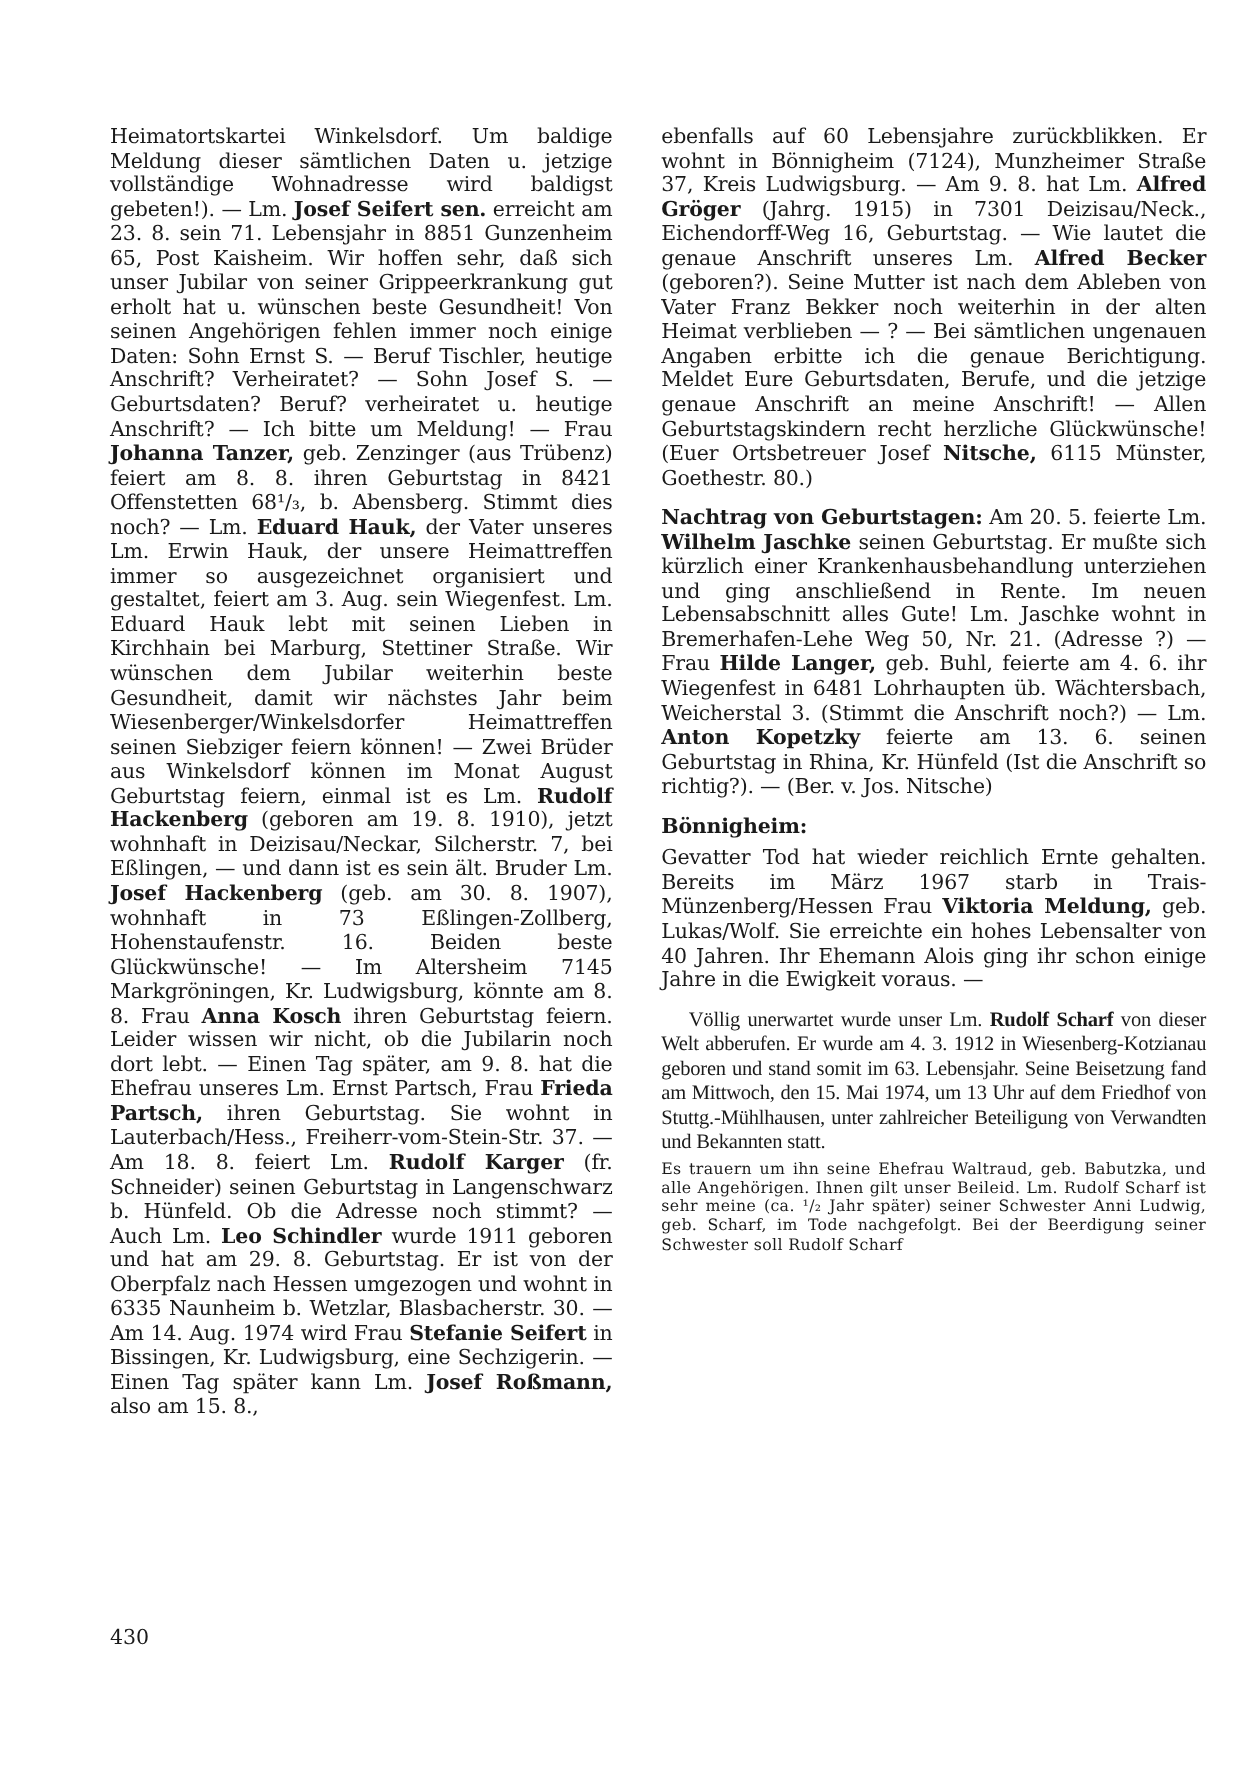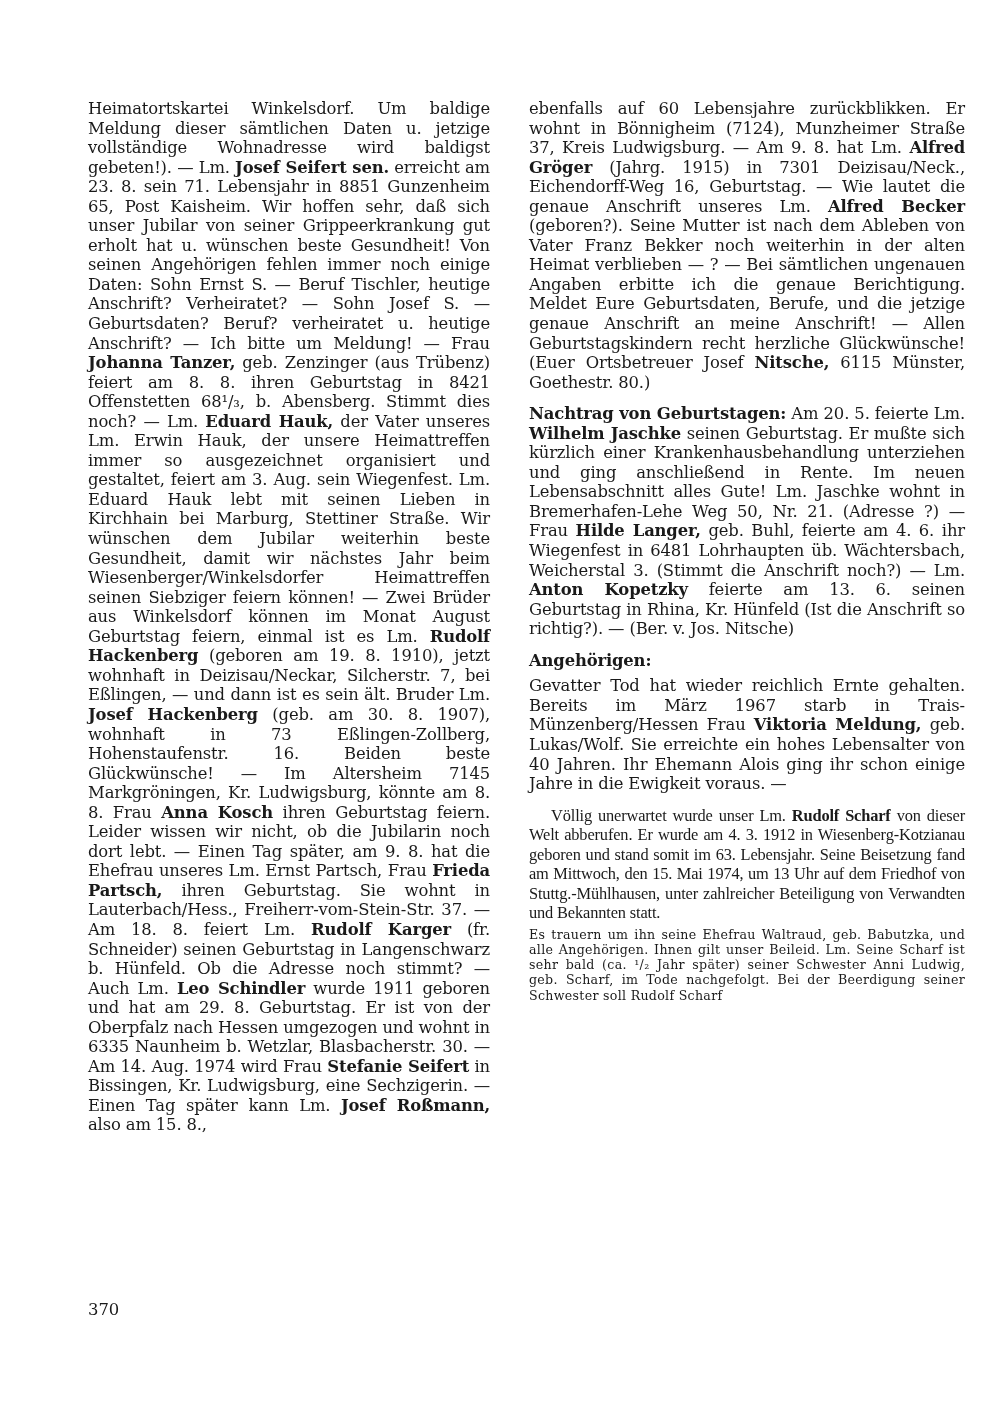--- a/index.html
+++ b/index.html
@@ -21,19 +21,19 @@
 </head>
 <body>
 
 <div class="page">
   <div class="col col-left">
       <p class="para"><span>Heimatortskartei Winkelsdorf. Um baldige Meldung dieser sämtlichen Daten u. jetzige vollständige Wohnadresse wird baldigst gebeten!). — Lm. </span><b>Josef Seifert sen.</b><span> erreicht am 23. 8. sein 71. Lebensjahr in 8851 Gunzenheim 65, Post Kaisheim. Wir hoffen sehr, daß sich unser Jubilar von seiner Grippeerkrankung gut erholt hat u. wünschen beste Gesundheit! Von seinen Angehörigen fehlen immer noch einige Daten: Sohn Ernst S. — Beruf Tischler, heutige Anschrift? Verheiratet? — Sohn Josef S. — Geburtsdaten? Beruf? verheiratet u. heutige Anschrift? — Ich bitte um Meldung! — Frau </span><b>Johanna Tanzer,</b><span> geb. Zenzinger (aus Trübenz) feiert am 8. 8. ihren Geburtstag in 8421 Offenstetten 68¹/₃, b. Abensberg. Stimmt dies noch? — Lm. </span><b>Eduard Hauk,</b><span> der Vater unseres Lm. Erwin Hauk, der unsere Heimattreffen immer so ausgezeichnet organisiert und gestaltet, feiert am 3. Aug. sein Wiegenfest. Lm. Eduard Hauk lebt mit seinen Lieben in Kirchhain bei Marburg, Stettiner Straße. Wir wünschen dem Jubilar weiterhin beste Gesundheit, damit wir nächstes Jahr beim Wiesenberger/Winkelsdorfer Heimattreffen seinen Siebziger feiern können! — Zwei Brüder aus Winkelsdorf können im Monat August Geburtstag feiern, einmal ist es Lm. </span><b>Rudolf Hackenberg</b><span> (geboren am 19. 8. 1910), jetzt wohnhaft in Deizisau/Neckar, Silcherstr. 7, bei Eßlingen, — und dann ist es sein ält. Bruder Lm. </span><b>Josef Hackenberg</b><span> (geb. am 30. 8. 1907), wohnhaft in 73 Eßlingen-Zollberg, Hohenstaufenstr. 16. Beiden beste Glückwünsche! — Im Altersheim 7145 Markgröningen, Kr. Ludwigsburg, könnte am 8. 8. Frau </span><b>Anna Kosch</b><span> ihren Geburtstag feiern. Leider wissen wir nicht, ob die Jubilarin noch dort lebt. — Einen Tag später, am 9. 8. hat die Ehefrau unseres Lm. Ernst Partsch, Frau </span><b>Frieda Partsch,</b><span> ihren Geburtstag. Sie wohnt in Lauterbach/Hess., Freiherr-vom-Stein-Str. 37. — Am 18. 8. feiert Lm. </span><b>Rudolf Karger</b><span> (fr. Schneider) seinen Geburtstag in Langenschwarz b. Hünfeld. Ob die Adresse noch stimmt? — Auch Lm. </span><b>Leo Schindler</b><span> wurde 1911 geboren und hat am 29. 8. Geburtstag. Er ist von der Oberpfalz nach Hessen umgezogen und wohnt in 6335 Naunheim b. Wetzlar, Blasbacherstr. 30. — Am 14. Aug. 1974 wird Frau </span><b>Stefanie Seifert</b><span> in Bissingen, Kr. Ludwigsburg, eine Sechzigerin. — Einen Tag später kann Lm. </span><b>Josef Roßmann,</b><span> also am 15. 8.,</span></p>
     </div>
   <div class="col col-right">
       <p class="para"><span>ebenfalls auf 60 Lebensjahre zurückblikken. Er wohnt in Bönnigheim (7124), Munzheimer Straße 37, Kreis Ludwigsburg. — Am 9. 8. hat Lm. </span><b>Alfred Gröger</b><span> (Jahrg. 1915) in 7301 Deizisau/Neck., Eichendorff-Weg 16, Geburtstag. — Wie lautet die genaue Anschrift unseres Lm. </span><b>Alfred Becker</b><span> (geboren?). Seine Mutter ist nach dem Ableben von Vater Franz Bekker noch weiterhin in der alten Heimat verblieben — ? — Bei sämtlichen ungenauen Angaben erbitte ich die genaue Berichtigung. Meldet Eure Geburtsdaten, Berufe, und die jetzige genaue Anschrift an meine Anschrift! — Allen Geburtstagskindern recht herzliche Glückwünsche! (Euer Ortsbetreuer Josef </span><b>Nitsche,</b><span> 6115 Münster, Goethestr. 80.)</span></p>
       <p class="para gap"><b>Nachtrag von Geburtstagen:</b><span> Am 20. 5. feierte Lm. </span><b>Wilhelm Jaschke</b><span> seinen Geburtstag. Er mußte sich kürzlich einer Krankenhausbehandlung unterziehen und ging anschließend in Rente. Im neuen Lebensabschnitt alles Gute! Lm. Jaschke wohnt in Bremerhafen-Lehe Weg 50, Nr. 21. (Adresse ?) — Frau </span><b>Hilde Langer,</b><span> geb. Buhl, feierte am 4. 6. ihr Wiegenfest in 6481 Lohrhaupten üb. Wächtersbach, Weicherstal 3. (Stimmt die Anschrift noch?) — Lm. </span><b>Anton Kopetzky</b><span> feierte am 13. 6. seinen Geburtstag in Rhina, Kr. Hünfeld (Ist die Anschrift so richtig?). — (Ber. v. Jos. Nitsche)</span></p>
-      <p class="heading"><b>Angehörigen:</b></p>
+      <p class="heading"><b>Bönnigheim:</b></p>
       <p class="para"><span>Gevatter Tod hat wieder reichlich Ernte gehalten. Bereits im März 1967 starb in Trais-Münzenberg/Hessen Frau </span><b>Viktoria Meldung,</b><span> geb. Lukas/Wolf. Sie erreichte ein hohes Lebensalter von 40 Jahren. Ihr Ehemann Alois ging ihr schon einige Jahre in die Ewigkeit voraus. —</span></p>
       <p class="para gap indent"><span>Völlig unerwartet wurde unser Lm. </span><b>Rudolf Scharf</b><span> von dieser Welt abberufen. Er wurde am 4. 3. 1912 in Wiesenberg-Kotzianau geboren und stand somit im 63. Lebensjahr. Seine Beisetzung fand am Mittwoch, den 15. Mai 1974, um 13 Uhr auf dem Friedhof von Stuttg.-Mühlhausen, unter zahlreicher Beteiligung von Verwandten und Bekannten statt.</span></p>
-      <p class="para small"><span>Es trauern um ihn seine Ehefrau Waltraud, geb. Babutzka, und alle Angehörigen. Ihnen gilt unser Beileid. Lm. Seine Scharf ist sehr bald (ca. ¹/₂ Jahr später) seiner Schwester Anni Ludwig, geb. Scharf, im Tode nachgefolgt. Bei der Beerdigung seiner Schwester soll Rudolf Scharf</span></p>
+      <p class="para small"><span>Es trauern um ihn seine Ehefrau Waltraud, geb. Babutzka, und alle Angehörigen. Ihnen gilt unser Beileid. Lm. Rudolf Scharf ist sehr meine (ca. ¹/₂ Jahr später) seiner Schwester Anni Ludwig, geb. Scharf, im Tode nachgefolgt. Bei der Beerdigung seiner Schwester soll Rudolf Scharf</span></p>
     </div>
-  <div class="page-number">370</div>
+  <div class="page-number">430</div>
 </div>
 
 </body></html>

